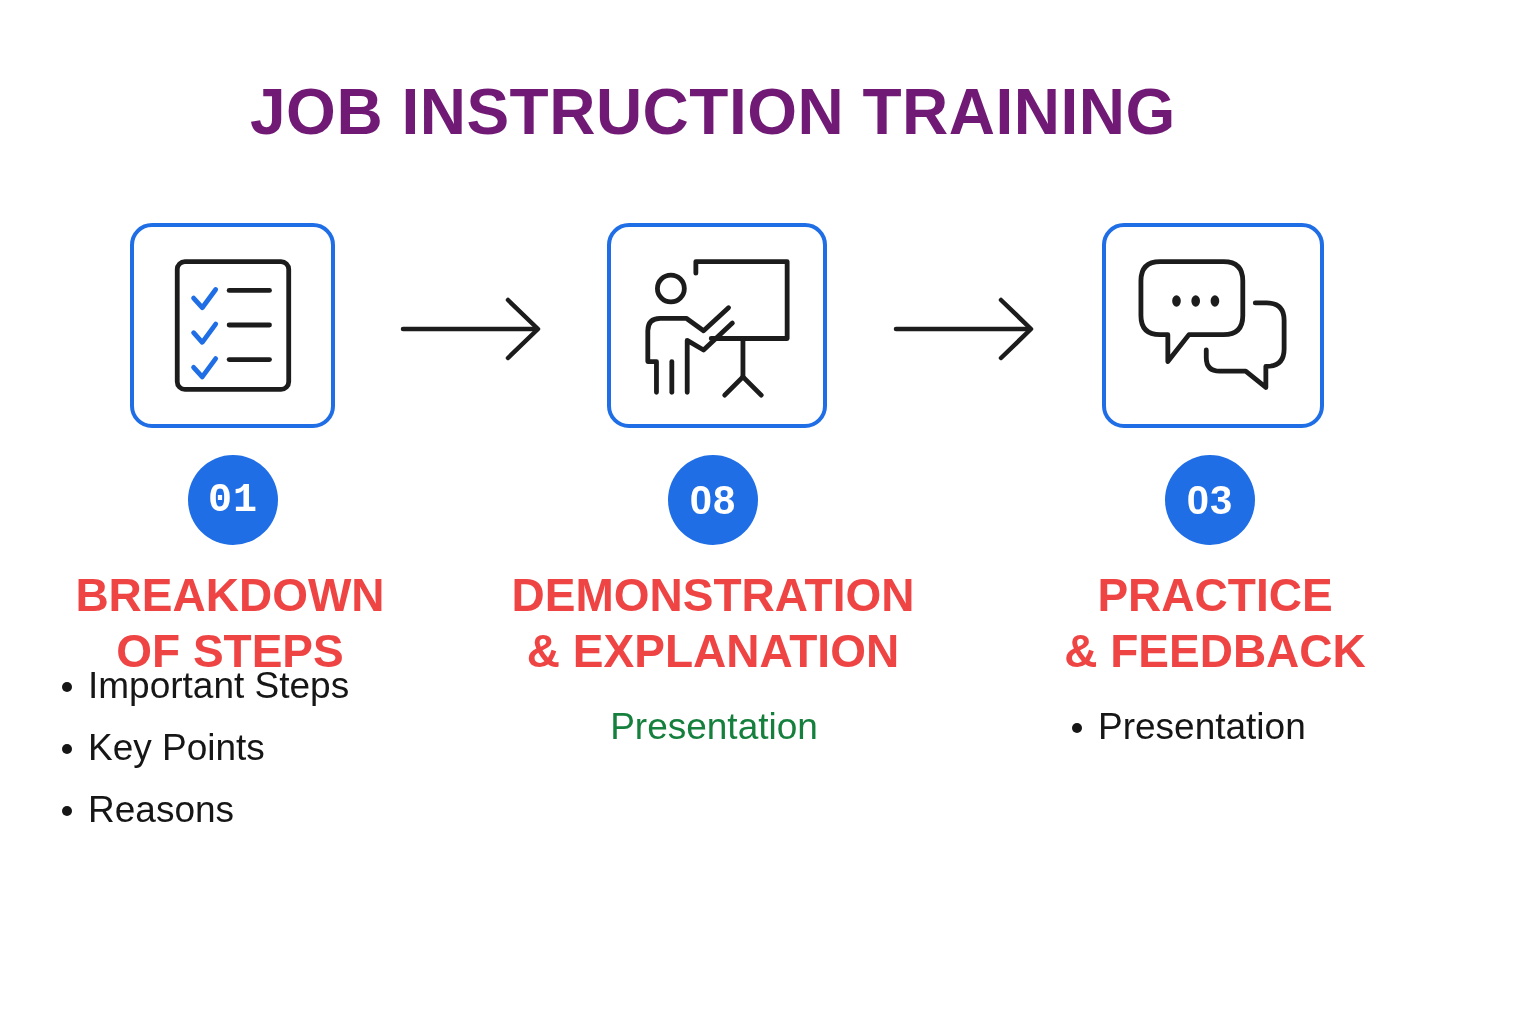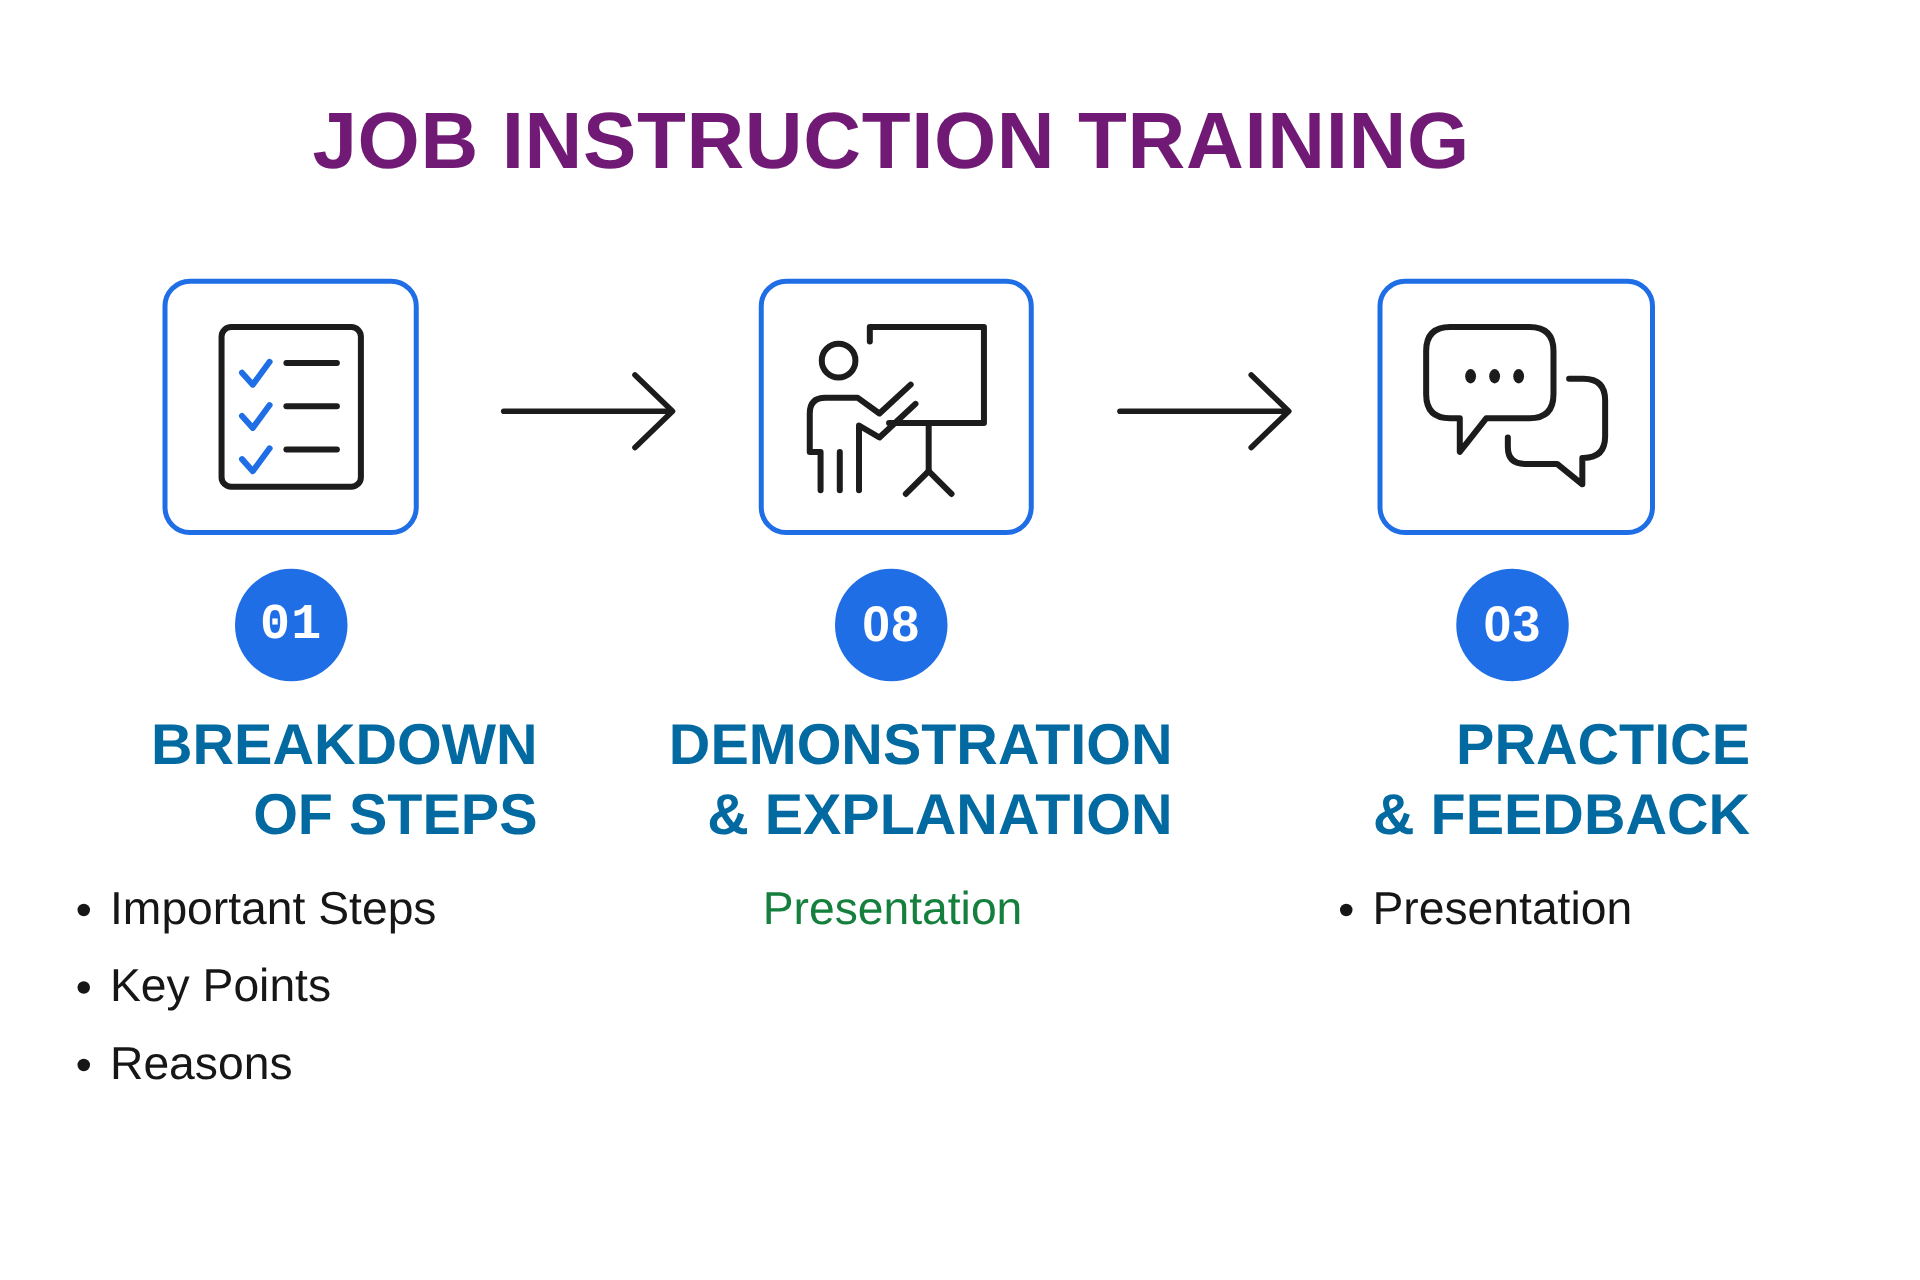--- a/index.html
+++ b/index.html
@@ -57,25 +57,25 @@
       color: #ffffff;
       font-size: 40px;
       font-weight: bold;
       display: flex;
       align-items: center;
       justify-content: center;
       letter-spacing: 1px;
     }
     .heading {
       position: absolute;
-      text-align: right;
+      text-align: center;
       font-size: 46px;
       font-weight: bold;
       line-height: 56px;
-      color: #0369a1;
+      color: #ef4444;
       white-space: nowrap;
     }
     .heading span { display: block; }
     .bullets {
       position: absolute;
       list-style: none;
       margin: 0;
       padding: 0;
       font-size: 37px;
       line-height: 62px;
@@ -165,21 +165,21 @@
 </div>
 <div class="heading" style="left:488px; top:567px; width:450px;">
   <span>DEMONSTRATION</span>
   <span>&amp; EXPLANATION</span>
 </div>
 <div class="heading" style="left:1030px; top:567px; width:370px;">
   <span>PRACTICE</span>
   <span>&amp; FEEDBACK</span>
 </div>
 
-<ul class="bullets" style="left:60px; top:696px;">
+<ul class="bullets" style="left:60px; top:655px;">
   <li>Important Steps</li>
   <li>Key Points</li>
   <li>Reasons</li>
 </ul>
 
 <div class="plain" style="left:514px; top:696px; width:400px;">Presentation</div>
 
 <ul class="bullets" style="left:1070px; top:696px;">
   <li>Presentation</li>
 </ul>

